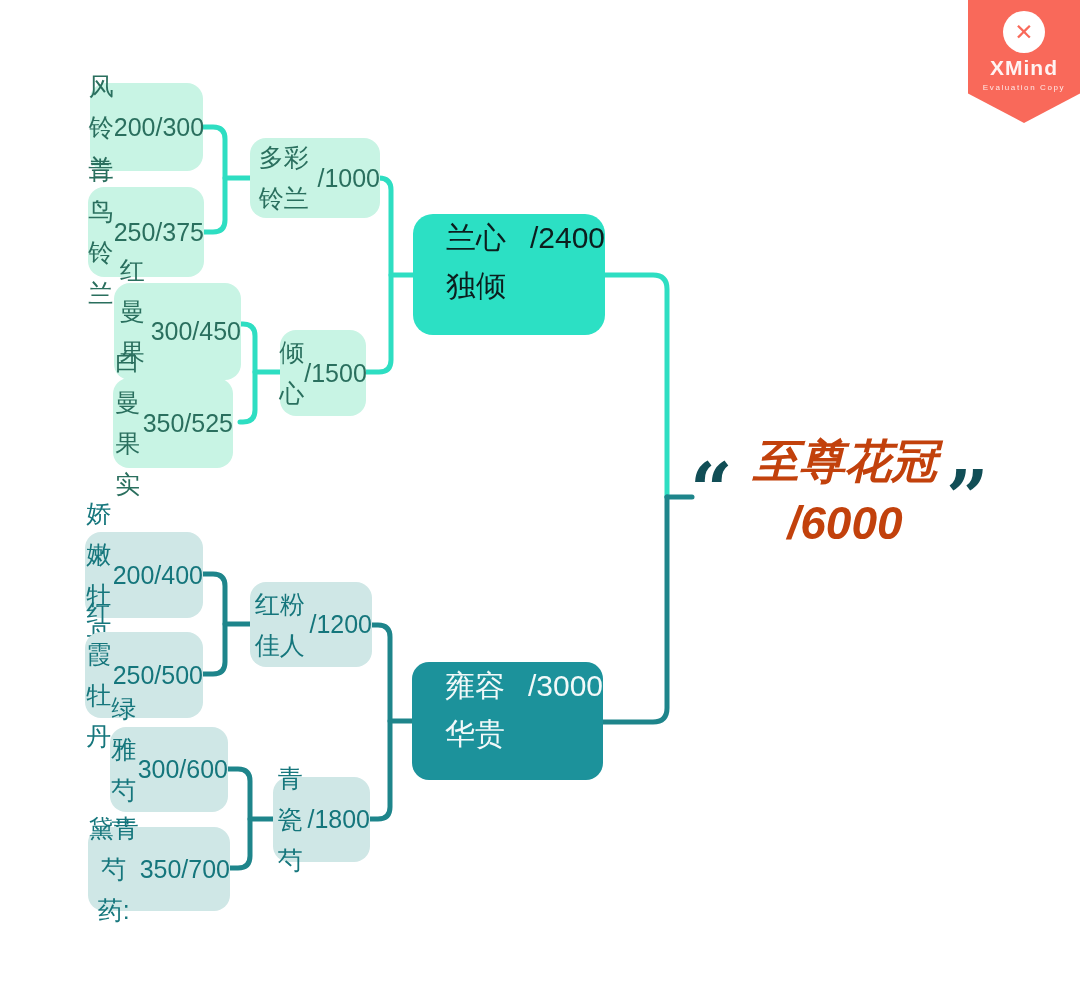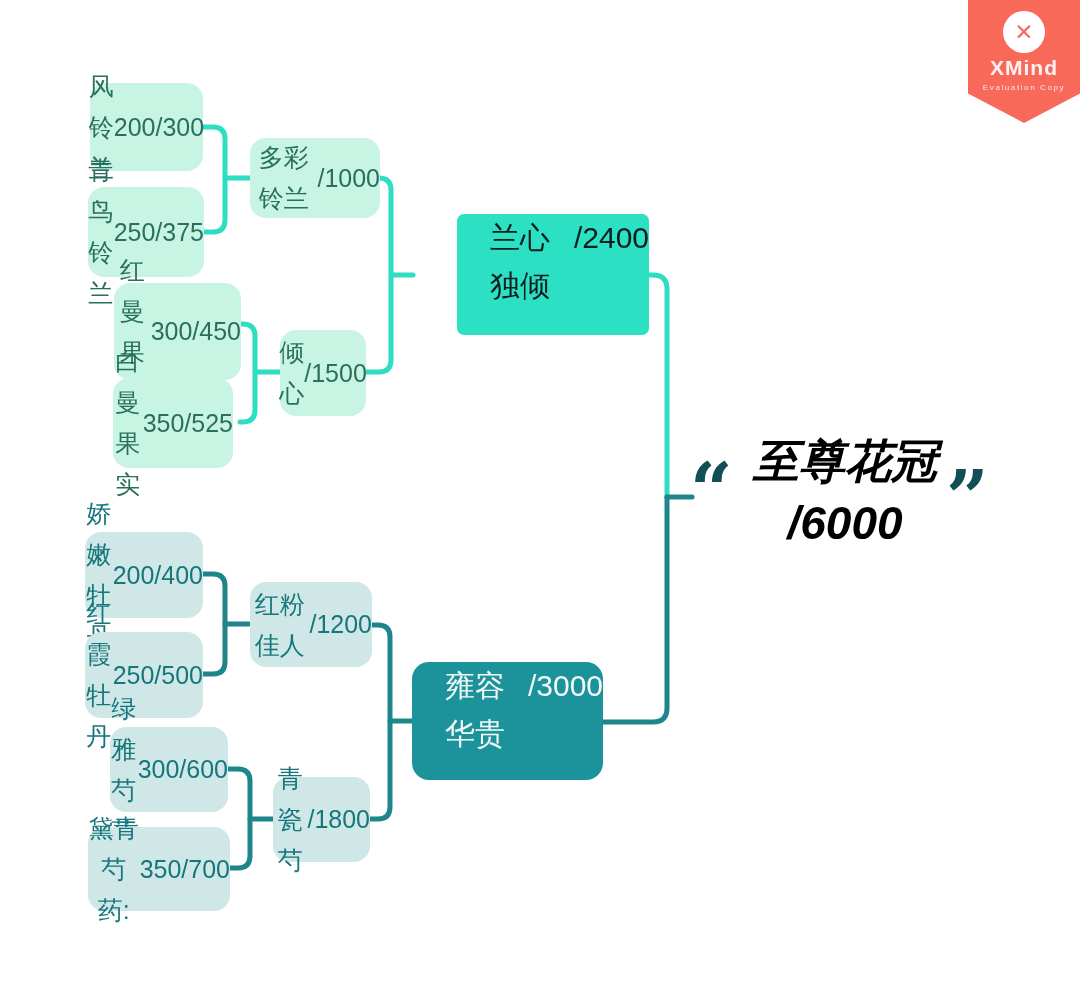--- a/index.html
+++ b/index.html
@@ -10,30 +10,30 @@
   #wires{position:absolute;left:0;top:0;z-index:0;}
   .node{
     position:absolute;z-index:1;box-sizing:border-box;
     display:flex;flex-direction:row;justify-content:center;align-items:center;
     border-radius:16px;font-weight:500;text-align:center;
   }
   .mint{background:#c8f4e4;color:#2a6f5e;font-size:25px;line-height:41px;}
   .blue{background:#cfe7e6;color:#15767c;font-size:25px;line-height:41px;}
   .main-top{
     background:#2ce0c4;color:#0c1e1e;font-size:30px;line-height:48px;
-    border-radius:7px;align-items:flex-start;padding-left:33px;text-align:left;margin-left:44px;
+    border-radius:20px;align-items:flex-start;padding-left:33px;text-align:left;
   }
   .main-bottom{
     background:#1c929b;color:#f2f9f9;font-size:30px;line-height:48px;
     border-radius:17px;align-items:flex-start;padding-left:33px;text-align:left;
   }
   .root{
     position:absolute;left:720px;top:430px;width:250px;z-index:1;
     text-align:center;font-style:italic;font-weight:600;font-size:46px;
-    line-height:62px;color:#000000;
+    line-height:62px;color:#c2410c;
   }
   .quote{
     position:absolute;z-index:1;line-height:1;
     font-family:"DejaVu Serif","Liberation Serif",serif;font-weight:bold;
     font-size:74px;color:#114e56;font-style:normal;
   }
   .quote-open{left:690px;top:453px;}
   .quote-close{left:946px;top:461px;}
   .badge{
     position:absolute;left:968px;top:0;width:112px;height:123px;z-index:2;

